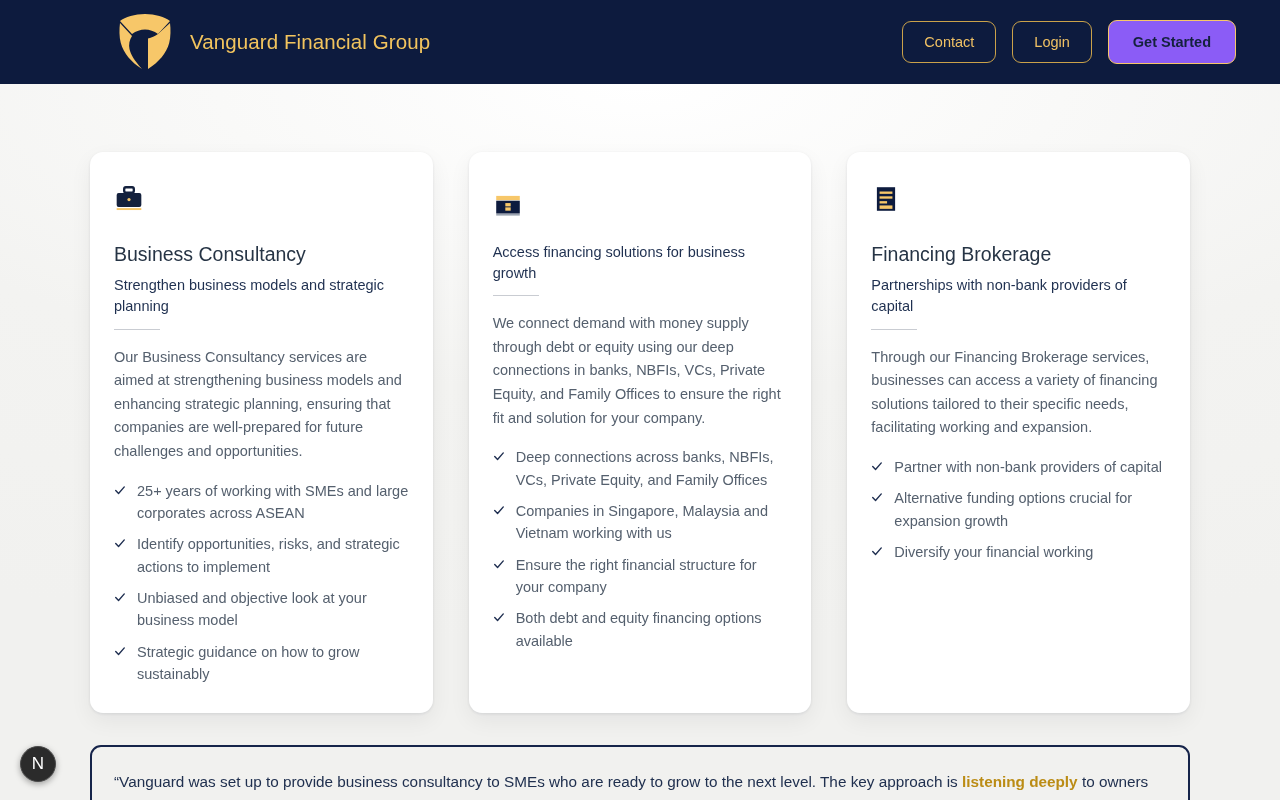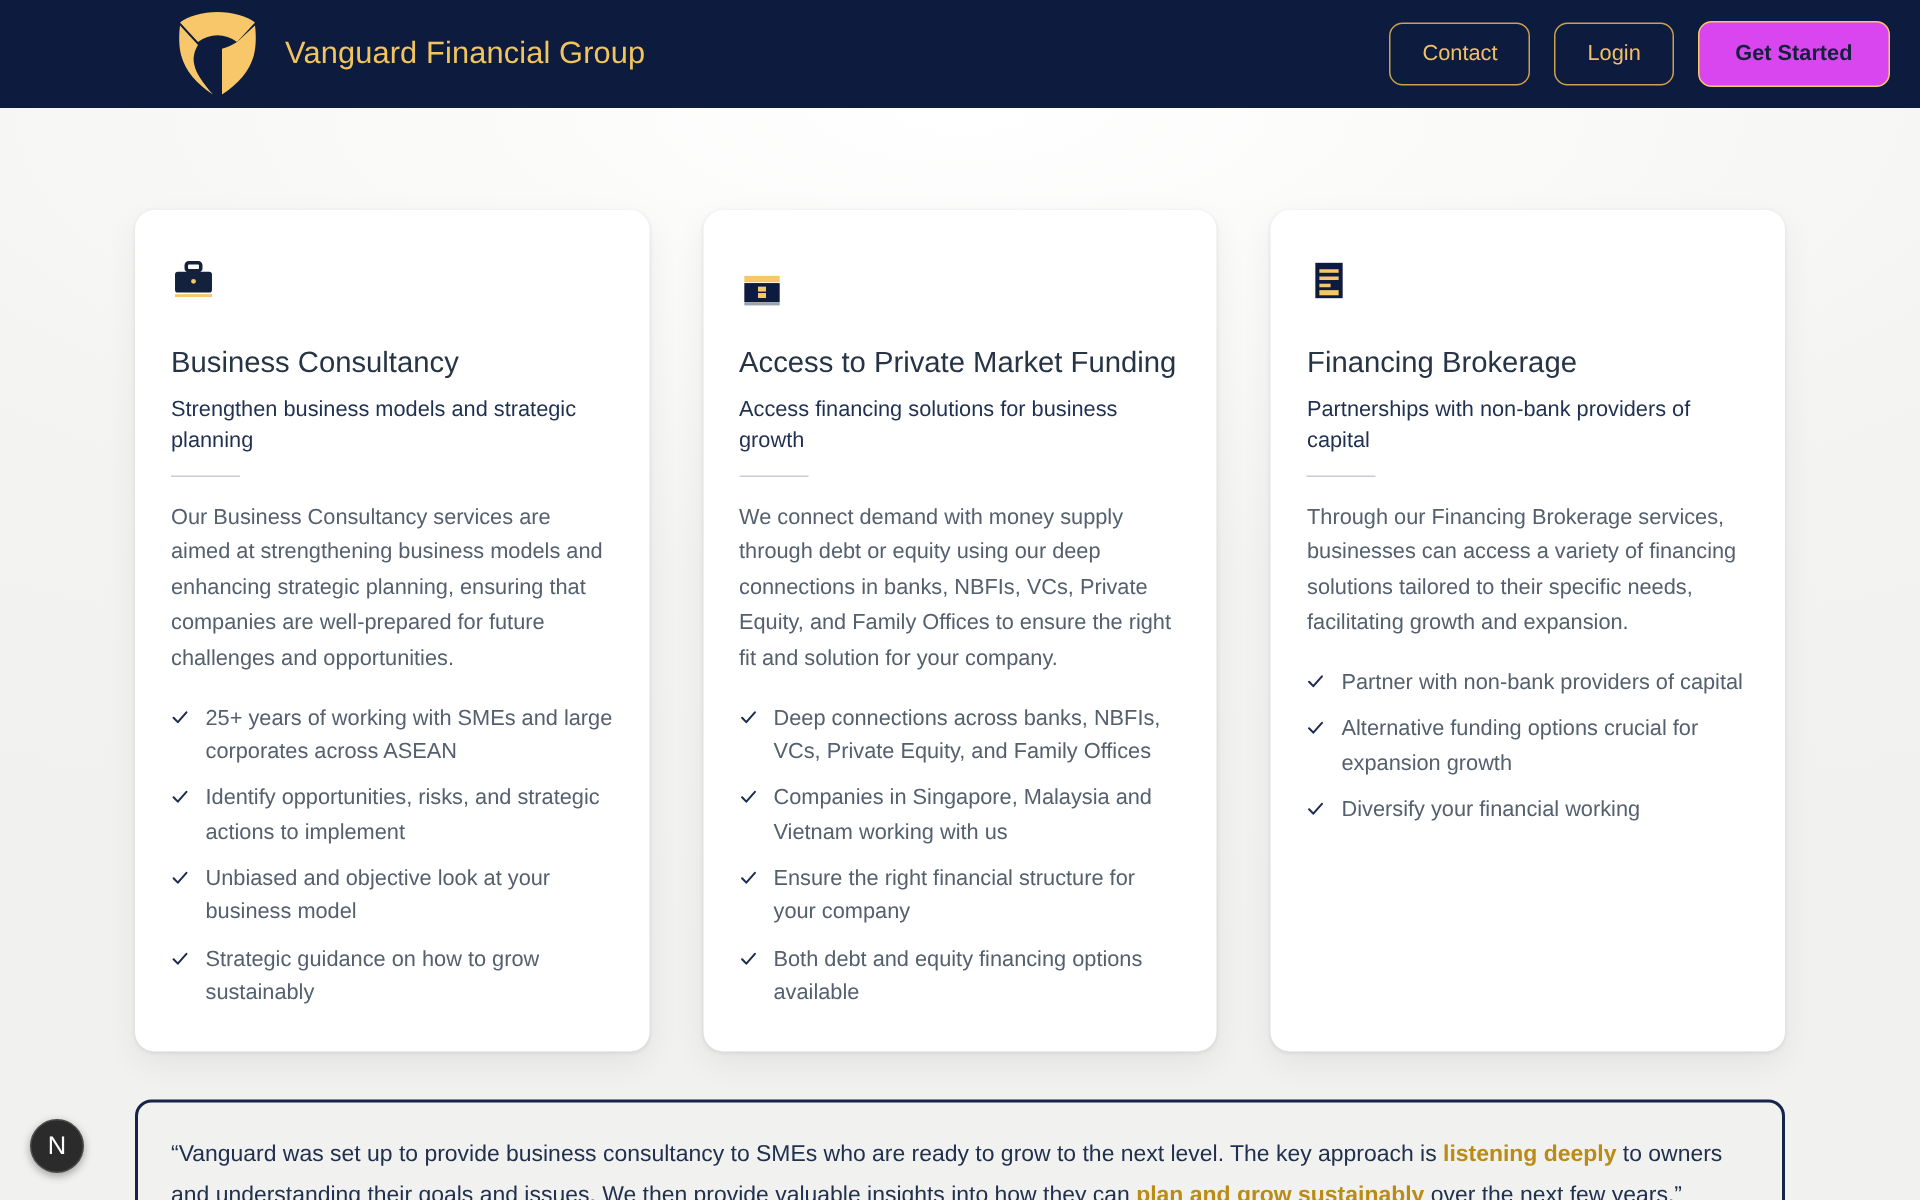--- a/index.html
+++ b/index.html
@@ -13,25 +13,25 @@
 
   body {
     font-family: "Liberation Sans", sans-serif;
     background: #f5f5f3;
     color: #1b2a4a;
     -webkit-font-smoothing: antialiased;
   }
 
   
   .site-header {
-    height: 72px;
+    height: 84px;
     background: #0d1b3e;
     display: flex;
     align-items: center;
-    padding: 0 20px 0 118px;
+    padding: 0 44px 0 118px;
     position: relative;
     box-shadow: 0 1px 0 rgba(0,0,0,0.25);
   }
 
   .brand {
     display: flex;
     align-items: center;
     gap: 18px;
     flex: 0 0 auto;
     margin-left: 0;
@@ -68,21 +68,21 @@
     white-space: nowrap;
   }
 
   .btn-outline {
     background: transparent;
     border: 1px solid #caa24a;
     color: #f0c164;
   }
 
   .btn-primary {
-    background: #d946ef;
+    background: #8b5cf6;
     border: 1px solid #f7c769;
     color: #14213d;
     font-weight: bold;
     padding: 14px 24px;
   }
 
   
   .page {
     position: relative;
     height: 800px;
@@ -279,21 +279,20 @@
     </article>
 
     <article class="card card-2">
       <svg class="card-icon" viewBox="0 0 28 28" aria-hidden="true">
         <rect x="3" y="5.5" width="22" height="4" fill="#f7c769"></rect>
         <rect x="3" y="10" width="22" height="12" fill="#0d1b3e"></rect>
         <rect x="11.5" y="12.2" width="5" height="3.1" fill="#f7c769"></rect>
         <rect x="11.5" y="16.2" width="5" height="3.1" fill="#f7c769"></rect>
         <rect x="3" y="22.3" width="22" height="1.6" fill="#9aa3b0"></rect>
       </svg>
-      <h3 class="card-title">Access to Private Market Funding</h3>
       <p class="card-subtitle">Access financing solutions for business growth</p>
       <hr class="card-divider">
       <p class="card-body">We connect demand with money supply through debt or equity using our deep connections in banks, NBFIs, VCs, Private Equity, and Family Offices to ensure the right fit and solution for your company.</p>
       <ul class="feature-list">
         <li class="feature-item">
           <svg class="check-icon" viewBox="0 0 14 14">
               <path d="M2 7.6 L5.3 11 L12 3.4" fill="none" stroke="currentColor" stroke-width="1.6" stroke-linecap="round" stroke-linejoin="round"></path>
             </svg>
           <span class="feature-text">Deep connections across banks, NBFIs, VCs, Private Equity, and Family Offices</span>
         </li>
@@ -322,21 +321,21 @@
       <svg class="card-icon" viewBox="0 0 28 28" aria-hidden="true">
         <rect x="5.5" y="3" width="17" height="22" fill="#0d1b3e"></rect>
         <rect x="8" y="7" width="12" height="2.2" fill="#f7c769"></rect>
         <rect x="8" y="11.5" width="12" height="2.2" fill="#f7c769"></rect>
         <rect x="8" y="16" width="7" height="2.2" fill="#f7c769"></rect>
         <rect x="8" y="20" width="12" height="3.2" fill="#f7c769"></rect>
       </svg>
       <h3 class="card-title">Financing Brokerage</h3>
       <p class="card-subtitle">Partnerships with non-bank providers of capital</p>
       <hr class="card-divider">
-      <p class="card-body">Through our Financing Brokerage services, businesses can access a variety of financing solutions tailored to their specific needs, facilitating growth and expansion.</p>
+      <p class="card-body">Through our Financing Brokerage services, businesses can access a variety of financing solutions tailored to their specific needs, facilitating working and expansion.</p>
       <ul class="feature-list">
         <li class="feature-item">
           <svg class="check-icon" viewBox="0 0 14 14">
               <path d="M2 7.6 L5.3 11 L12 3.4" fill="none" stroke="currentColor" stroke-width="1.6" stroke-linecap="round" stroke-linejoin="round"></path>
             </svg>
           <span class="feature-text">Partner with non-bank providers of capital</span>
         </li>
         <li class="feature-item">
           <svg class="check-icon" viewBox="0 0 14 14">
               <path d="M2 7.6 L5.3 11 L12 3.4" fill="none" stroke="currentColor" stroke-width="1.6" stroke-linecap="round" stroke-linejoin="round"></path>

